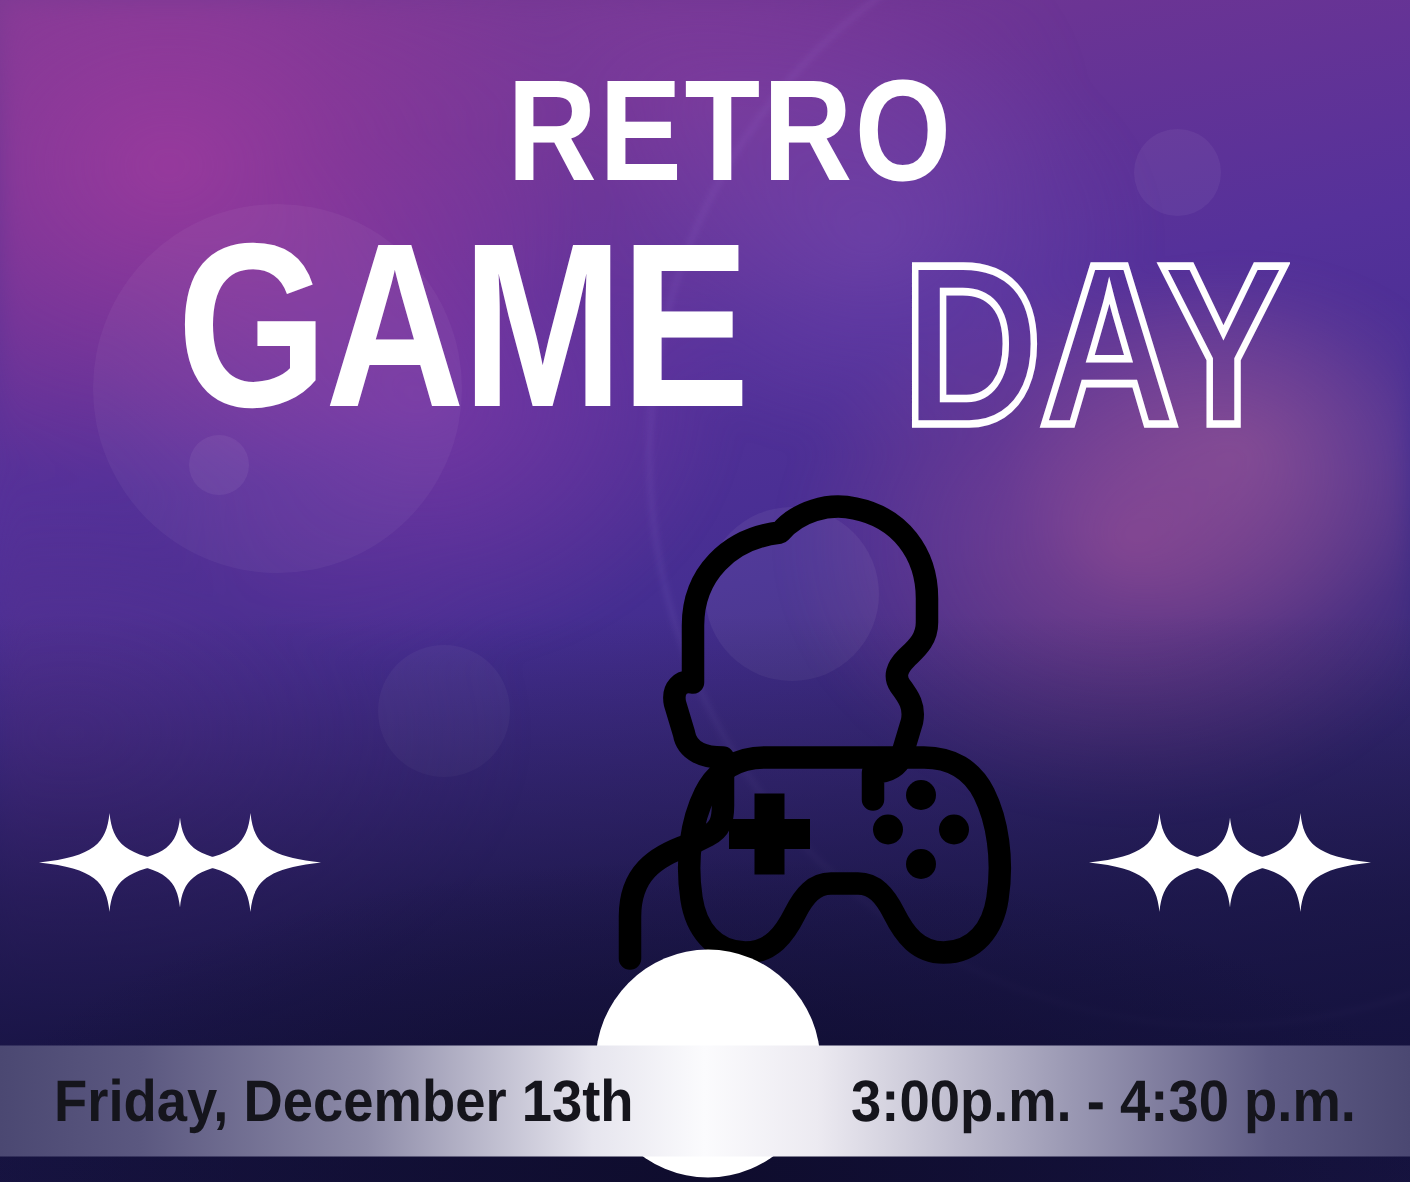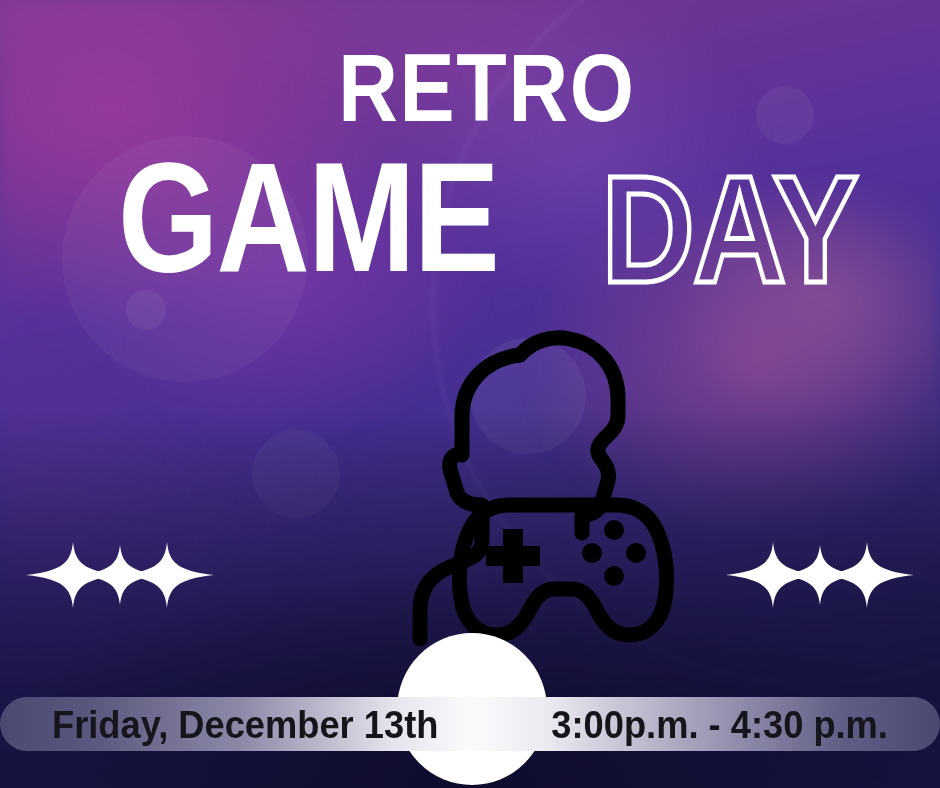--- a/index.html
+++ b/index.html
@@ -153,38 +153,37 @@
     background: #ffffff;
     z-index: 7;
   }
 
   
   .banner {
     position: absolute;
     left: 0;
     right: 0;
     top: 697px;
-    height: 54px;
+    height: 74px;
     z-index: 8;
     background: linear-gradient(90deg,
         #4b4872 0%,
         #5b5880 10%,
         #8d8ba8 26%,
         #e6e5ee 42%,
         #fbfbfd 50%,
         #eceaf1 58%,
         #9a98b3 76%,
         #5f5c85 90%,
         #4b4872 100%);
     display: flex;
     align-items: center;
     justify-content: space-between;
-    padding: 0 52px;
+    padding: 0 36px;
     box-sizing: border-box;
-    border-radius: 27px;
   }
   .banner-text {
     color: #15151c;
     font-family: "Liberation Sans Narrow", "Liberation Sans", sans-serif;
     font-weight: 700;
     font-size: 39px;
     line-height: 1;
     letter-spacing: 0px;
     transform: scaleX(0.93);
     white-space: nowrap;

